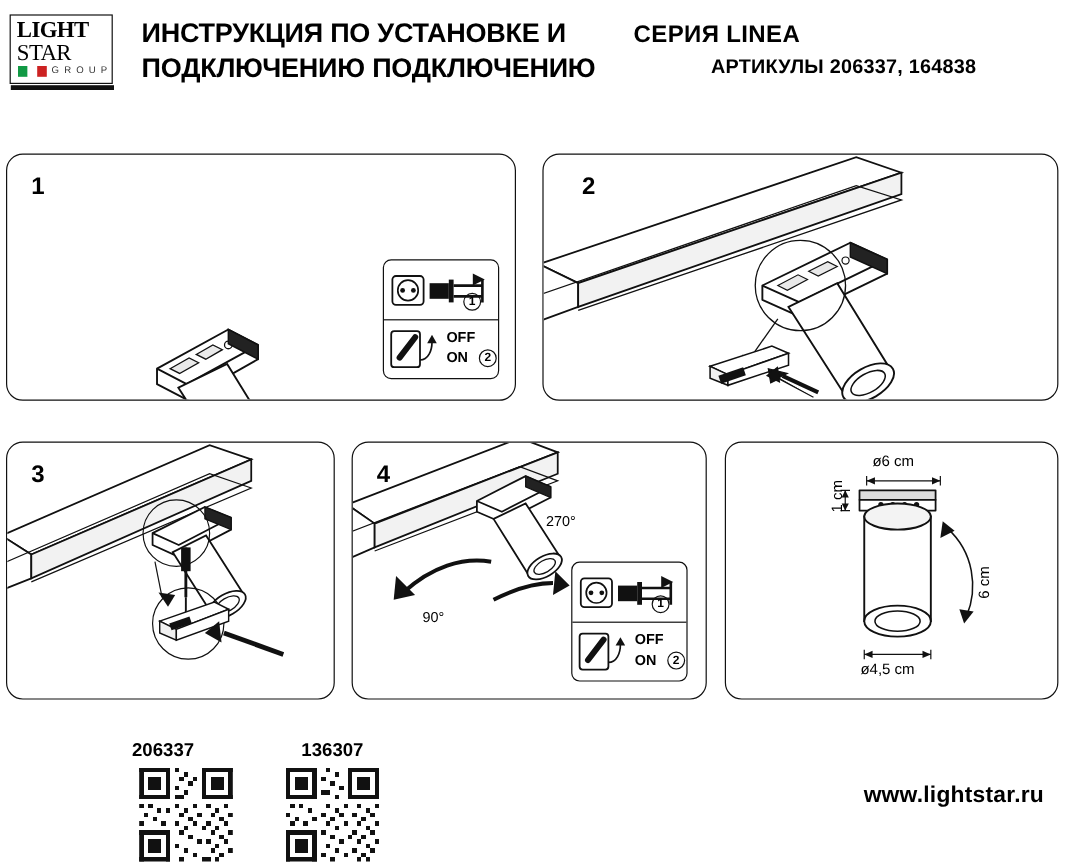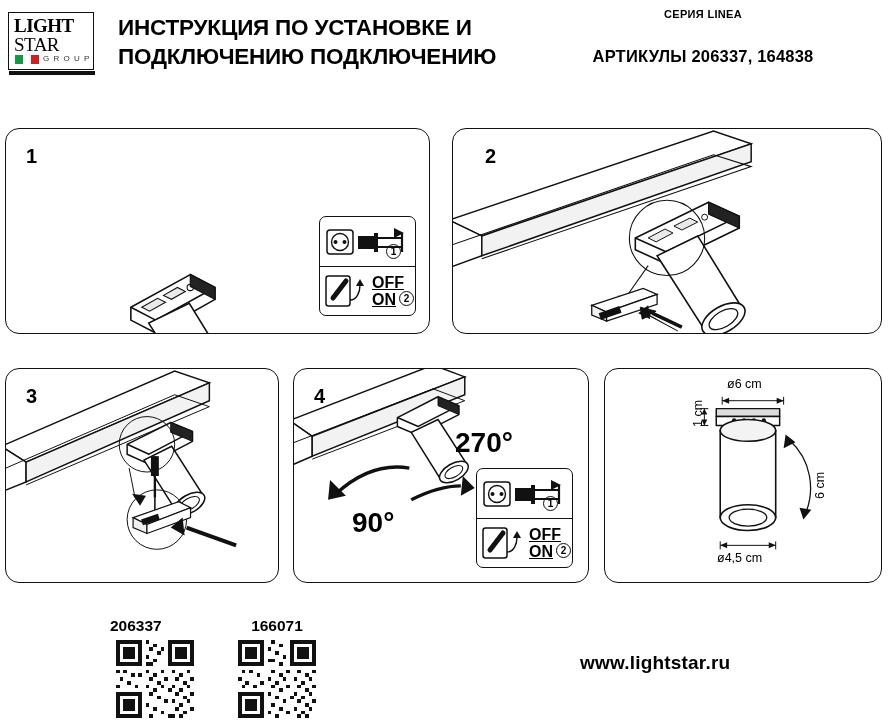--- a/index.html
+++ b/index.html
@@ -53,22 +53,22 @@
   }
 
   .title {
     position: absolute; left: 118px; top: 13px; width: 380px;
     font-size: 22.5px; font-weight: bold; line-height: 29px;
     letter-spacing: -0.2px;
   }
   .title-line2 { display: block; }
 
   .series {
-    position: absolute; left: 528px; top: 8px; width: 350px;
-    font-size: 11px; font-weight: bold; text-align: center;
+    position: absolute; left: 528px; top: 18px; width: 350px;
+    font-size: 20px; font-weight: bold; text-align: left;
     letter-spacing: 0.3px;
   }
   .articles {
     position: absolute; left: 528px; top: 47px; width: 350px;
     font-size: 16.5px; font-weight: bold; text-align: center;
     letter-spacing: 0.2px;
   }
 
   
   .panel {
@@ -98,47 +98,47 @@
   }
   .iconbox .divider {
     position: absolute; left: 0; width: 100%; height: 1.3px; background: #111;
   }
   .badge {
     position: absolute; width: 15px; height: 15px; border-radius: 50%;
     border: 1.3px solid #111; font-size: 10px; font-weight: bold;
     text-align: center; line-height: 13px;
   }
   .lbl-off, .lbl-on {
-    position: absolute; font-size: 16px; font-weight: bold; text-decoration: underline;
+    position: absolute; font-size: 12px; font-weight: bold;
   }
 
   
   .footer-code {
     position: absolute; font-size: 15.5px; font-weight: bold;
   }
   #code1 { left: 110px; top: 617px; width: 90px; text-align: left; }
   #code2 { left: 232px; top: 617px; width: 90px; text-align: center; }
   .qr {
     position: absolute; width: 78px; height: 78px;
   }
   #qr1 { left: 116px; top: 640px; }
   #qr2 { left: 238px; top: 640px; }
   .site {
     position: absolute; left: 580px; top: 652px; width: 290px;
-    font-size: 19px; font-weight: bold; text-align: left;
+    font-size: 19px; font-weight: bold; text-align: right;
     letter-spacing: 0.2px;
   }
   .dim-label {
     position: absolute; font-size: 12.5px;
   }
   .dim-rot {
     transform: rotate(-90deg); transform-origin: left top; white-space: nowrap;
   }
   .ang-label {
-    position: absolute; font-size: 28px; font-weight: bold;
+    position: absolute; font-size: 12px; font-weight: normal;
   }
 </style>
 </head>
 <body>
 
 <div class="header">
 
   <div class="logo">
     <div class="logo-box">
       <div class="logo-light">LIGHT</div>
@@ -406,21 +406,21 @@
     <path d="M200 152 L196 140 L208 142 Z" fill="#111"></path>
   </svg>
 
   <div class="dim-label" style="left:122px; top:8px;">ø6 cm</div>
   <div class="dim-label dim-rot" style="left:86px; top:58px;">1 cm</div>
   <div class="dim-label dim-rot" style="left:208px; top:130px;">6 cm</div>
   <div class="dim-label" style="left:112px; top:182px;">ø4,5 cm</div>
 </div>
 
 <div class="footer-code" id="code1">206337</div>
-<div class="footer-code" id="code2">166071</div>
+<div class="footer-code" id="code2">136307</div>
 
 <svg class="qr" id="qr1" viewBox="0 0 21 21" shape-rendering="crispEdges">
   <rect width="21" height="21" fill="#fff"></rect>
   <g fill="#111">
     <rect x="0" y="0" width="7" height="1"></rect>
       <rect x="0" y="6" width="7" height="1"></rect>
     <rect x="0" y="0" width="1" height="7"></rect>
       <rect x="6" y="0" width="1" height="7"></rect>
     <rect x="2" y="2" width="3" height="3"></rect>
     <rect x="14" y="0" width="7" height="1"></rect>

